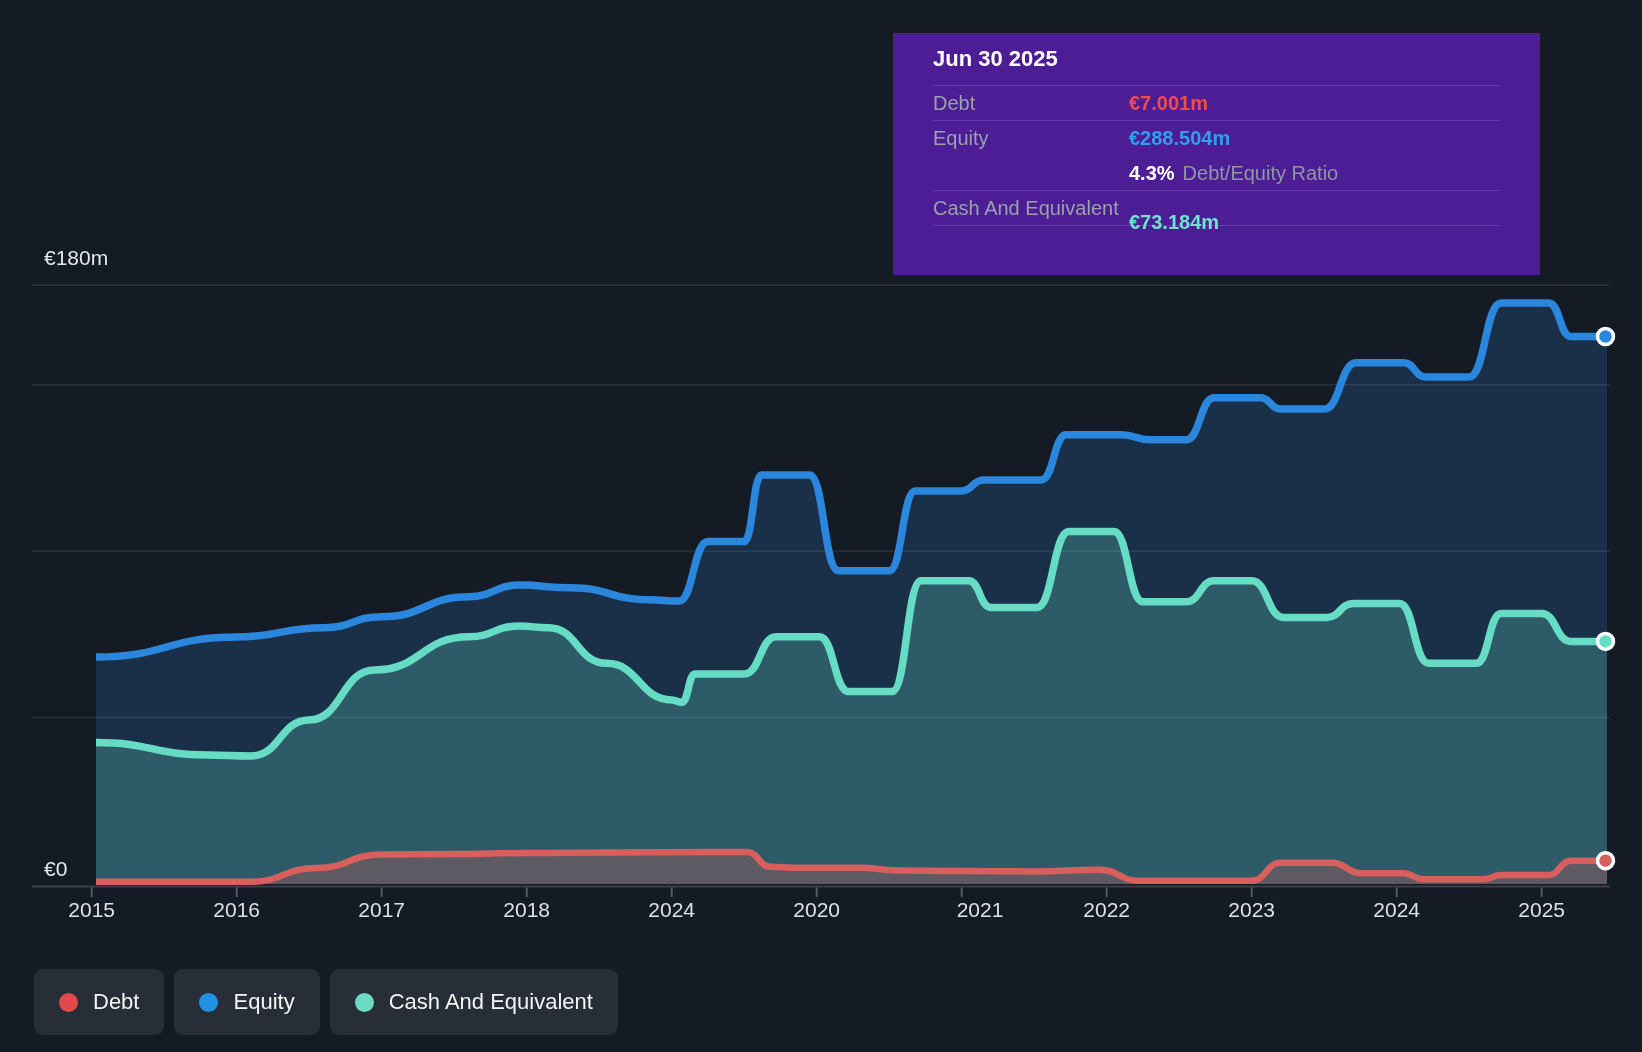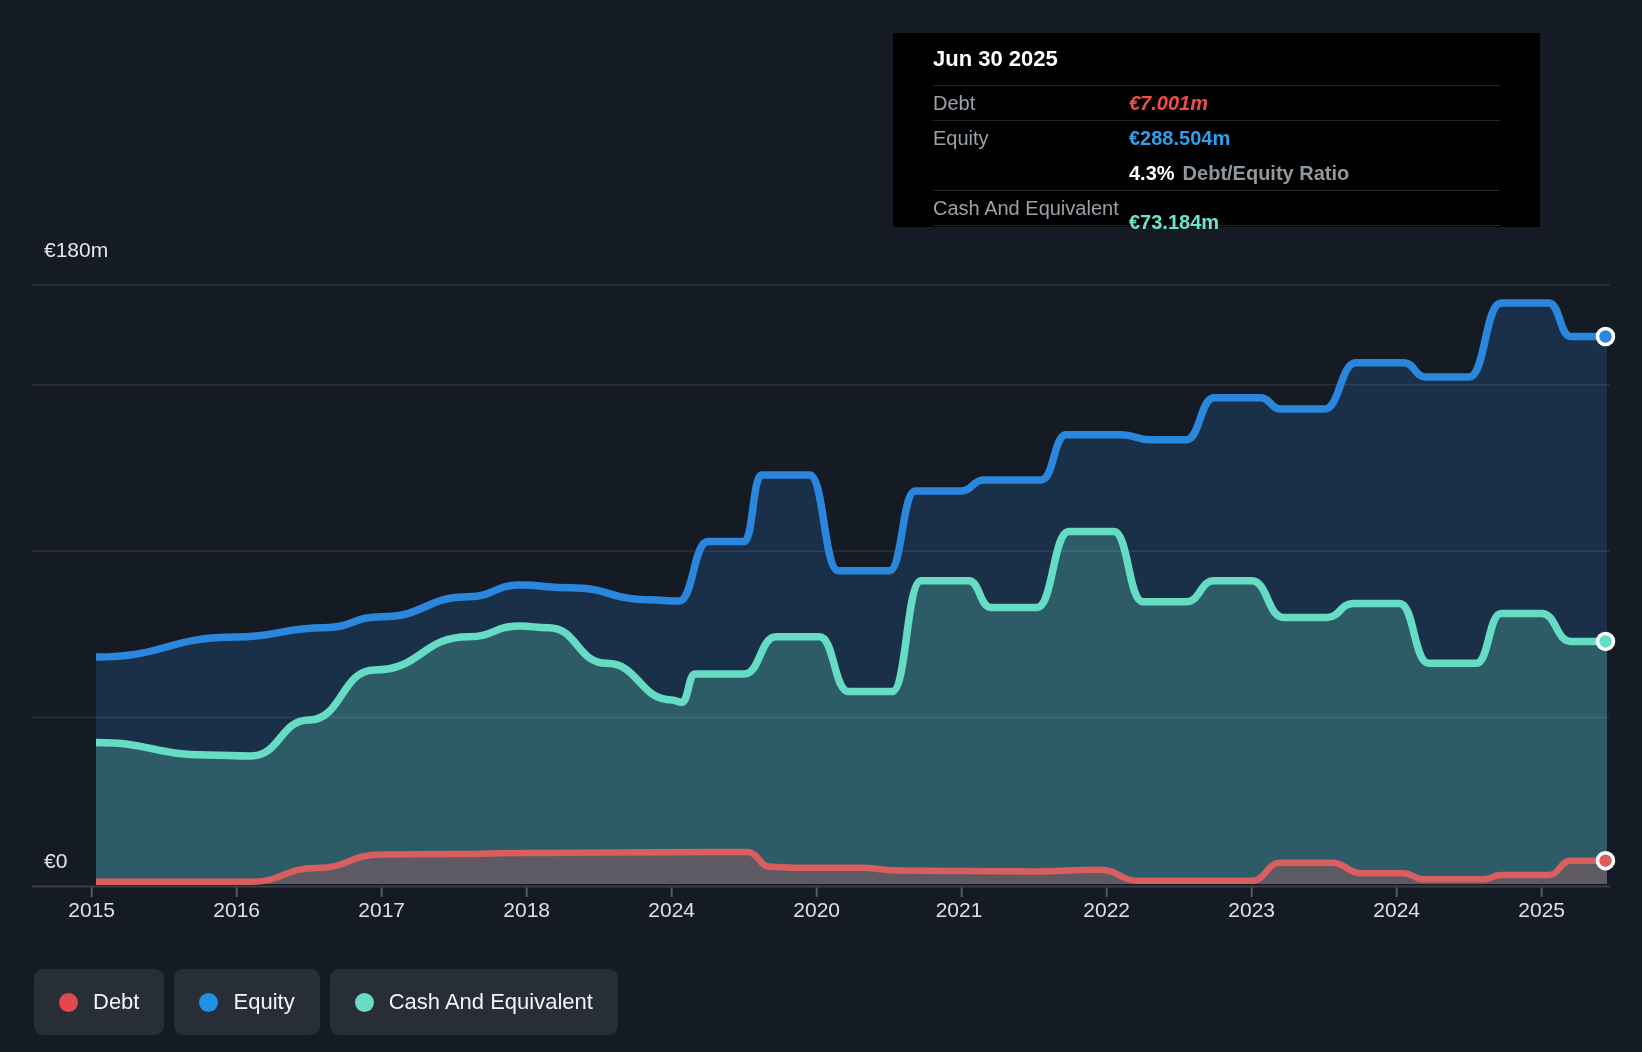--- a/index.html
+++ b/index.html
@@ -3,46 +3,46 @@
 <meta charset="utf-8">
 <style>
   html,body{margin:0;padding:0;}
   body{
     width:1642px;height:1052px;position:relative;overflow:hidden;
     background:#151b24;
     font-family:"Liberation Sans", sans-serif;
     -webkit-font-smoothing:antialiased;
   }
   .ylabel{
-    position:absolute;left:44px;color:#e3e7ec;font-size:21px;line-height:28px;
+    position:absolute;left:44px;color:#e3e7ec;font-size:21px;line-height:28px;margin-top:8px;
   }
   #xlabels .xlab{
     position:absolute;top:0;transform:translateX(-50%);
     color:#dde1e6;font-size:21px;line-height:26px;white-space:nowrap;
   }
   #chart-svg{position:absolute;left:0;top:0;}
   
   .tooltip{
-    position:absolute;left:893px;top:33px;width:647px;height:194px;
-    background:#000000;box-sizing:border-box;padding:0 40px;
+    position:absolute;left:893px;top:33px;width:647px;height:242px;
+    background:#4c1d95;box-sizing:border-box;padding:0 40px;
   }
   .tooltip .tt-title{
     height:52px;display:flex;align-items:center;
     color:#ffffff;font-size:22px;font-weight:700;
     border-bottom:1px solid rgba(255,255,255,0.14);
   }
   .tt-row{
     height:35px;display:flex;align-items:center;font-size:20px;
     box-sizing:border-box;
   }
   .tt-row.bordered{border-bottom:1px solid rgba(255,255,255,0.14);}
   .tt-label{width:196px;color:#99a1ab;flex:none;}
   .tt-value{font-weight:700;}
   .tt-ratio-num{color:#ffffff;font-weight:700;}
-  .tt-ratio-text{color:#8f979f;font-weight:700;margin-left:8px;}
+  .tt-ratio-text{color:#8f979f;font-weight:400;margin-left:8px;}
   
   .legend{
     position:absolute;left:34px;top:969px;display:flex;gap:10px;
   }
   .legend-chip{
     height:66px;display:inline-flex;align-items:center;gap:15px;
     padding:0 25px;background:#272e37;border-radius:9px;
   }
   .legend-dot{width:19px;height:19px;border-radius:50%;flex:none;}
   .legend-label{color:#f2f4f6;font-size:22px;white-space:nowrap;}
@@ -86,32 +86,32 @@
 <div class="ylabel" style="top:236px">€180m</div>
 <div class="ylabel" style="top:847px">€0</div>
 
 <div id="xlabels" style="position:absolute;left:0;top:897px;width:1518px;height:26px;">
     <div class="xlab" style="left: 91.7px;">2015</div>
     <div class="xlab" style="left: 236.7px;">2016</div>
     <div class="xlab" style="left: 381.7px;">2017</div>
     <div class="xlab" style="left: 526.7px;">2018</div>
     <div class="xlab" style="left: 671.7px;">2024</div>
     <div class="xlab" style="left: 816.7px;">2020</div>
-    <div class="xlab" style="left: 959px;">2021</div>
+    <div class="xlab" style="left: 980px;">2021</div>
     <div class="xlab" style="left: 1106.7px;">2022</div>
     <div class="xlab" style="left: 1251.7px;">2023</div>
     <div class="xlab" style="left: 1396.7px;">2024</div>
     <div class="xlab" style="left: 1541.7px;">2025</div>
   </div>
 
 <div class="tooltip">
   <div class="tt-title">Jun 30 2025</div>
   <div class="tt-row bordered">
     <span class="tt-label">Debt</span>
-    <span class="tt-value" id="tt-debt-value" style="color: rgb(239, 77, 75); font-style: italic;">€7.001m</span>
+    <span class="tt-value" id="tt-debt-value" style="color: rgb(239, 77, 75);">€7.001m</span>
   </div>
   <div class="tt-row">
     <span class="tt-label">Equity</span>
     <span class="tt-value" id="tt-equity-value" style="color: rgb(47, 159, 238);">€288.504m</span>
   </div>
   <div class="tt-row bordered">
     <span class="tt-label"></span>
     <span class="tt-ratio-num">4.3%</span>
     <span class="tt-ratio-text">Debt/Equity Ratio</span>
   </div>

